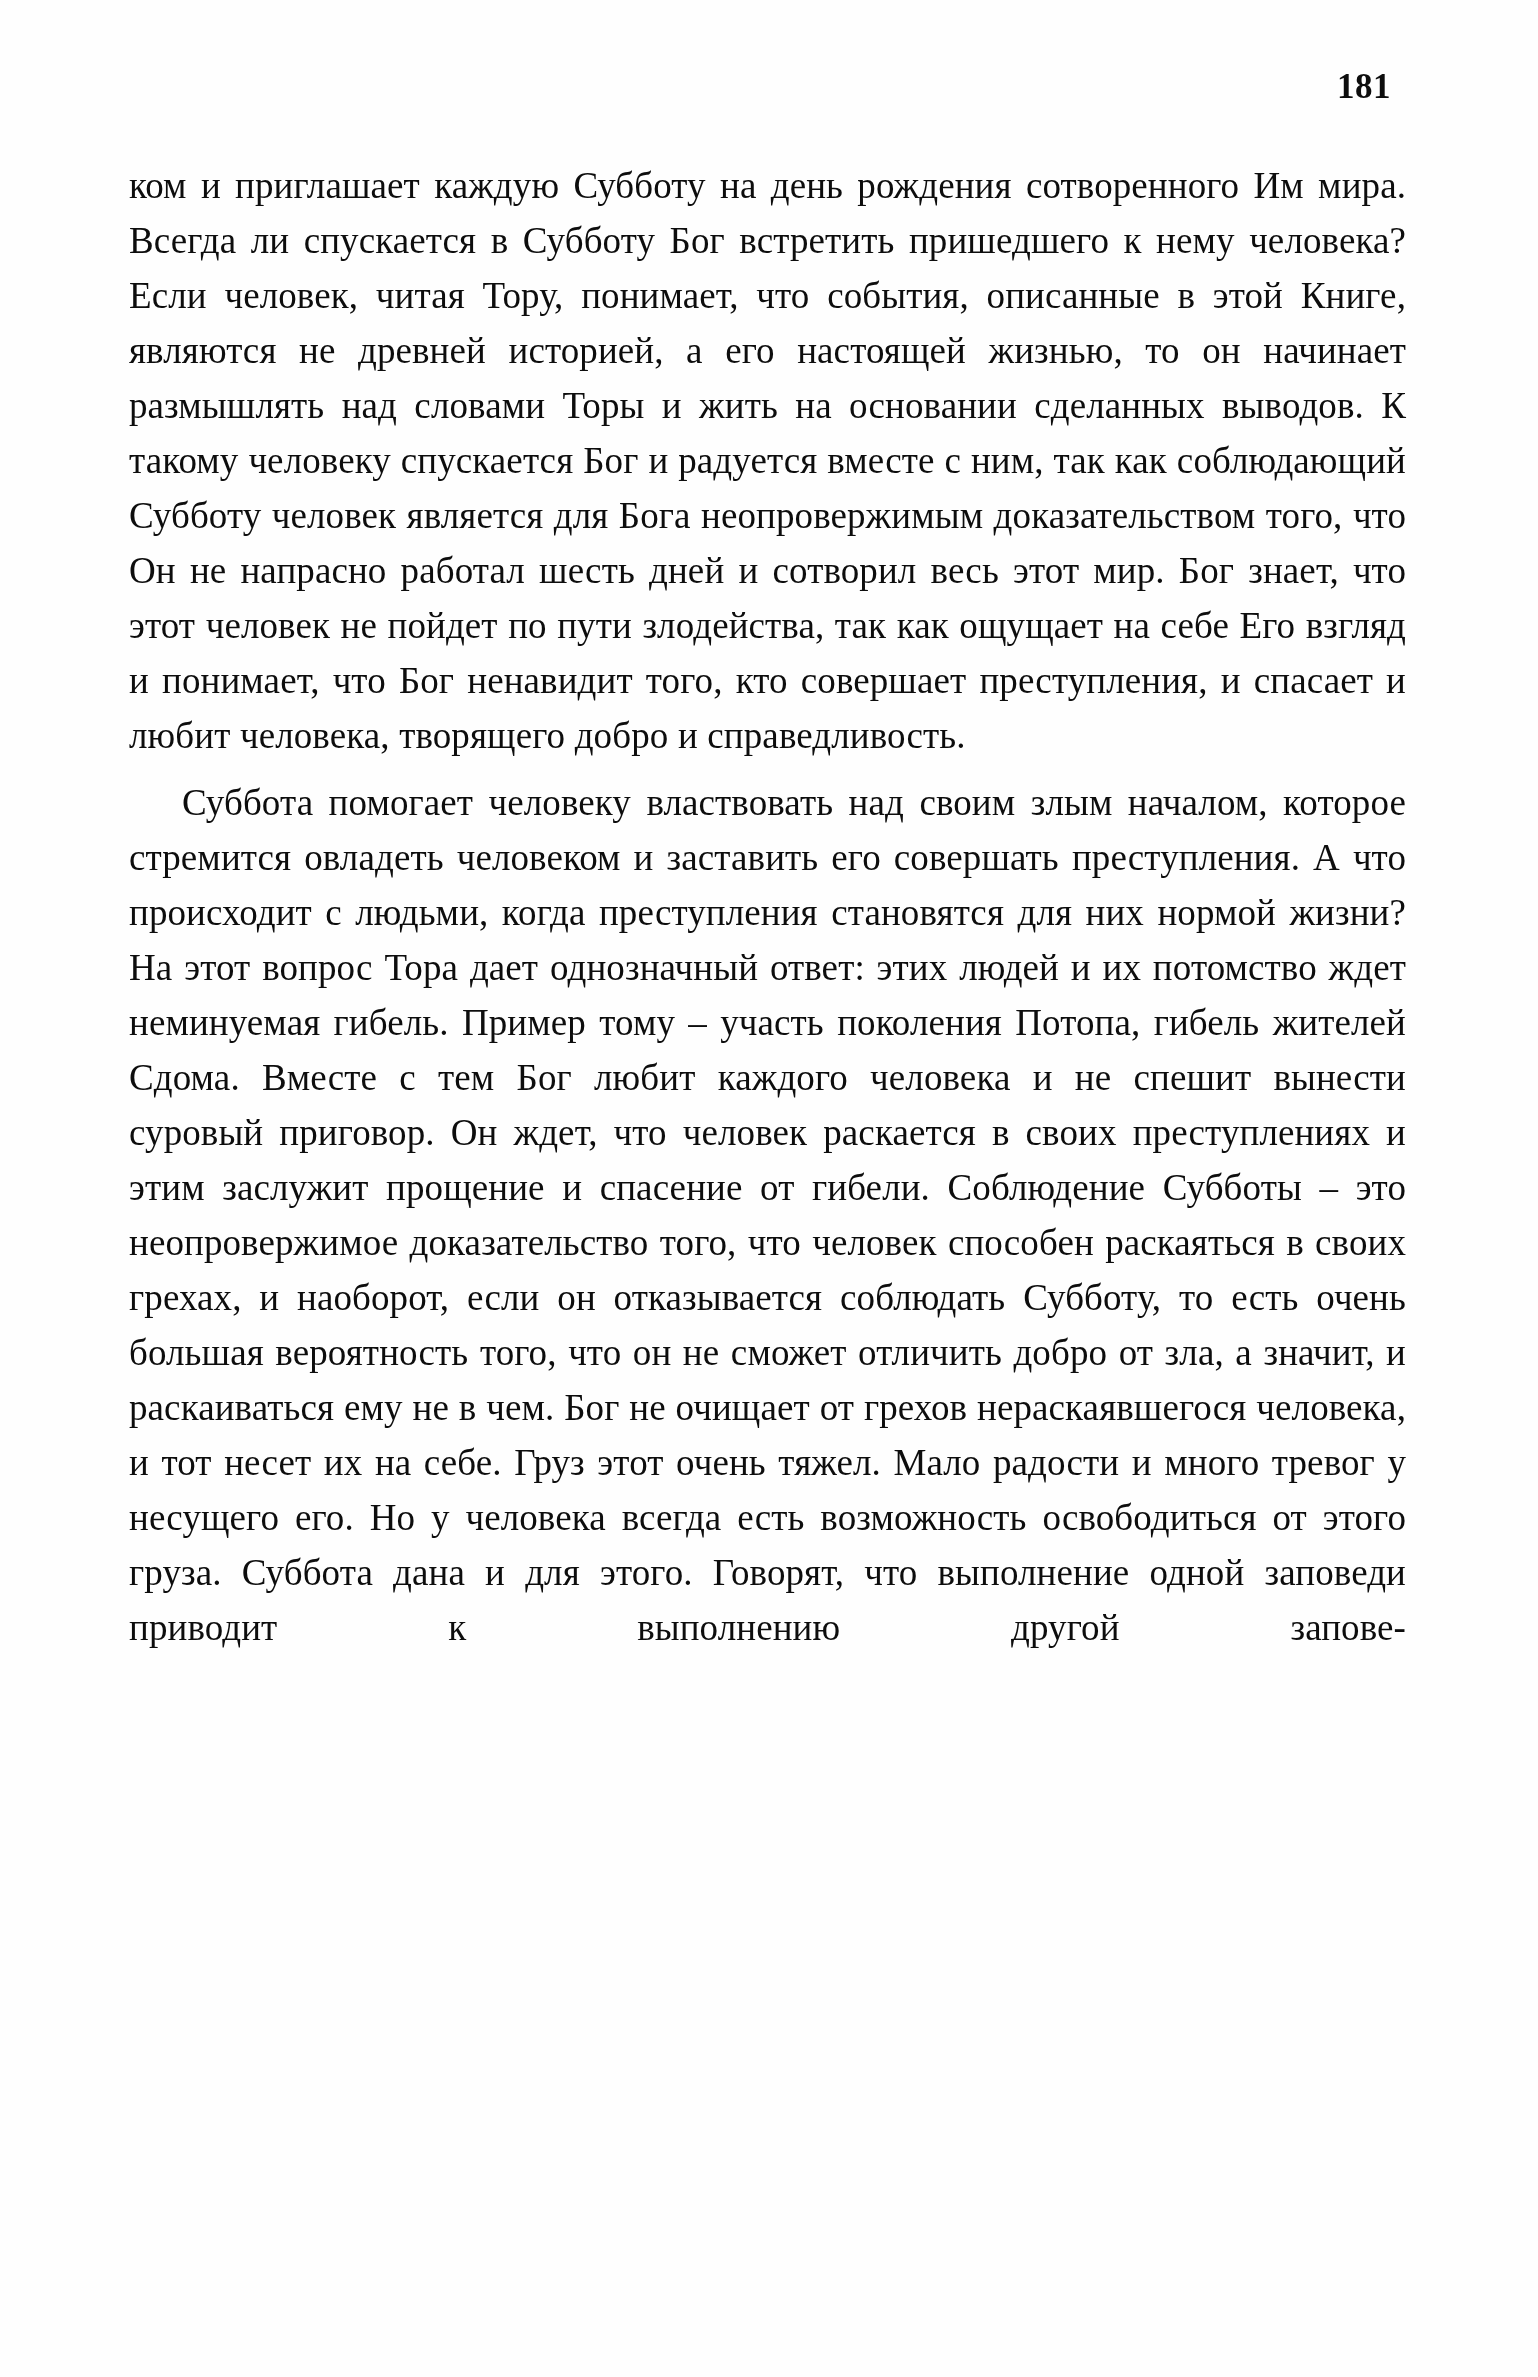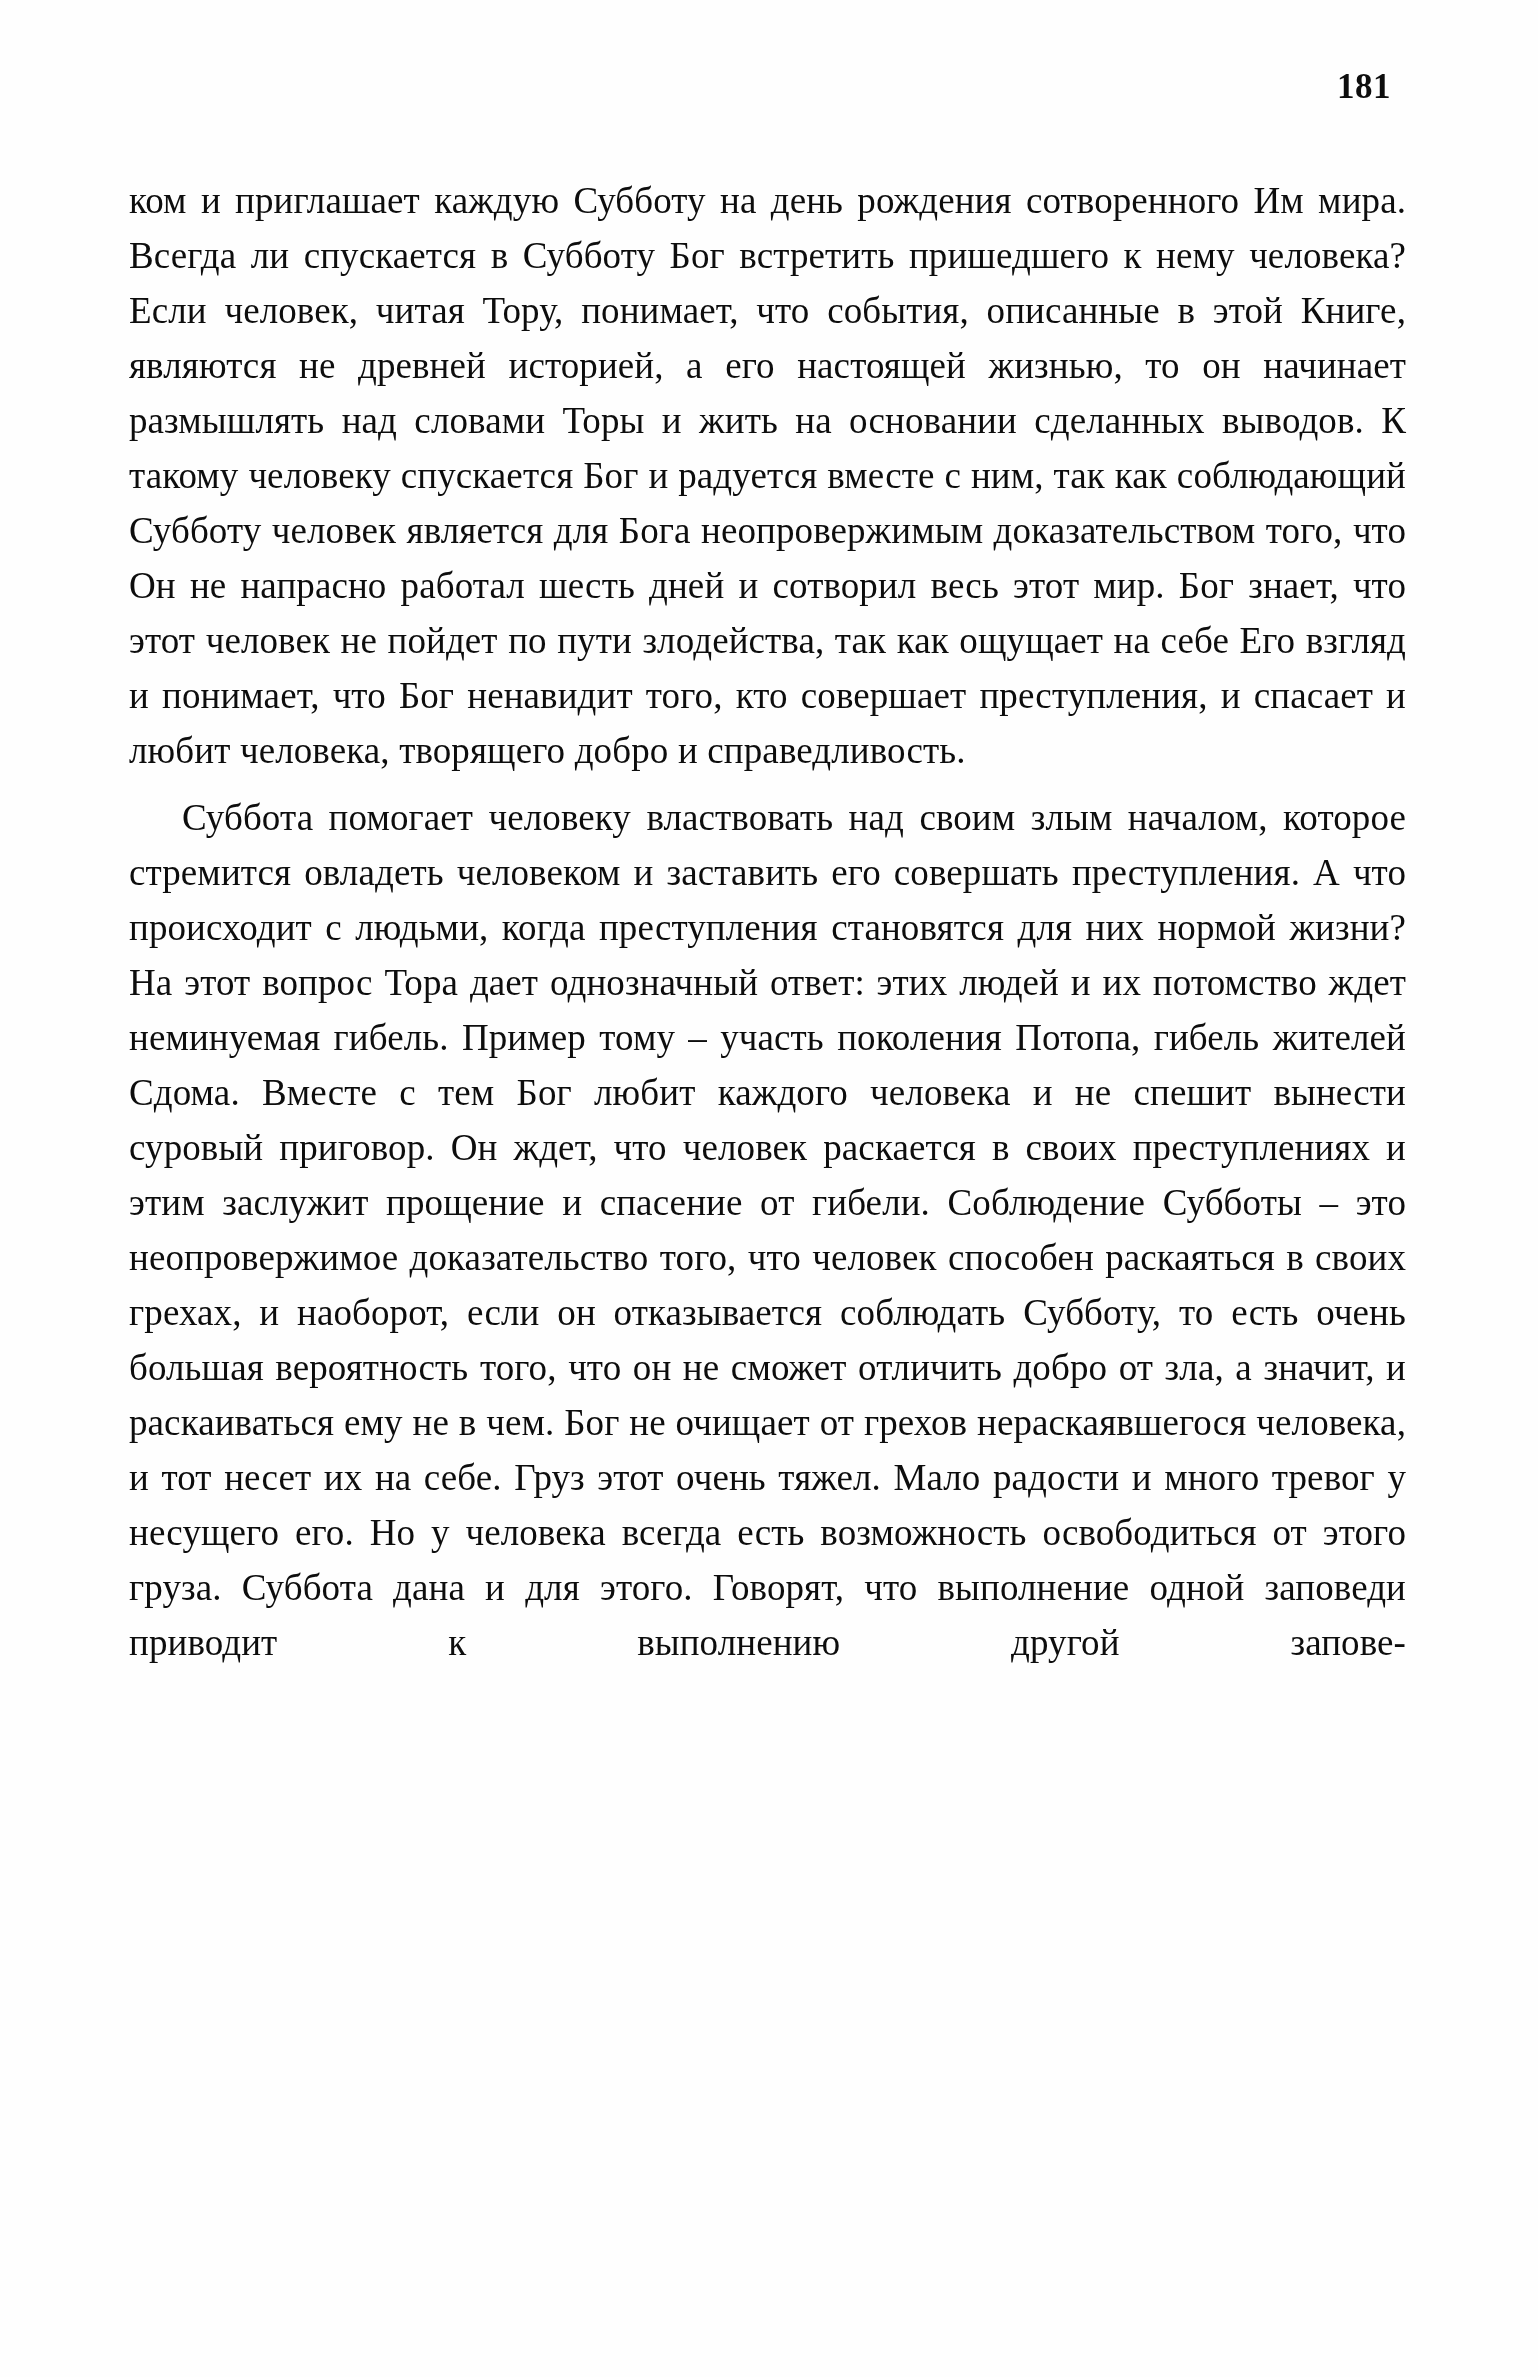--- a/index.html
+++ b/index.html
@@ -29,21 +29,21 @@
     position: absolute;
     top: 67px;
     right: 147px;
     font-size: 35px;
     font-weight: bold;
     letter-spacing: 0.5px;
     font-family: "Liberation Serif", "DejaVu Serif", serif;
   }
   .body-text {
     position: absolute;
-    top: 173px;
+    top: 158px;
     left: 129px;
     width: 1277px;
   }
   .para {
     margin: 0;
     font-size: 37px;
     line-height: 55px;
     text-align: justify;
     text-justify: inter-word;
     letter-spacing: 0.1px;

